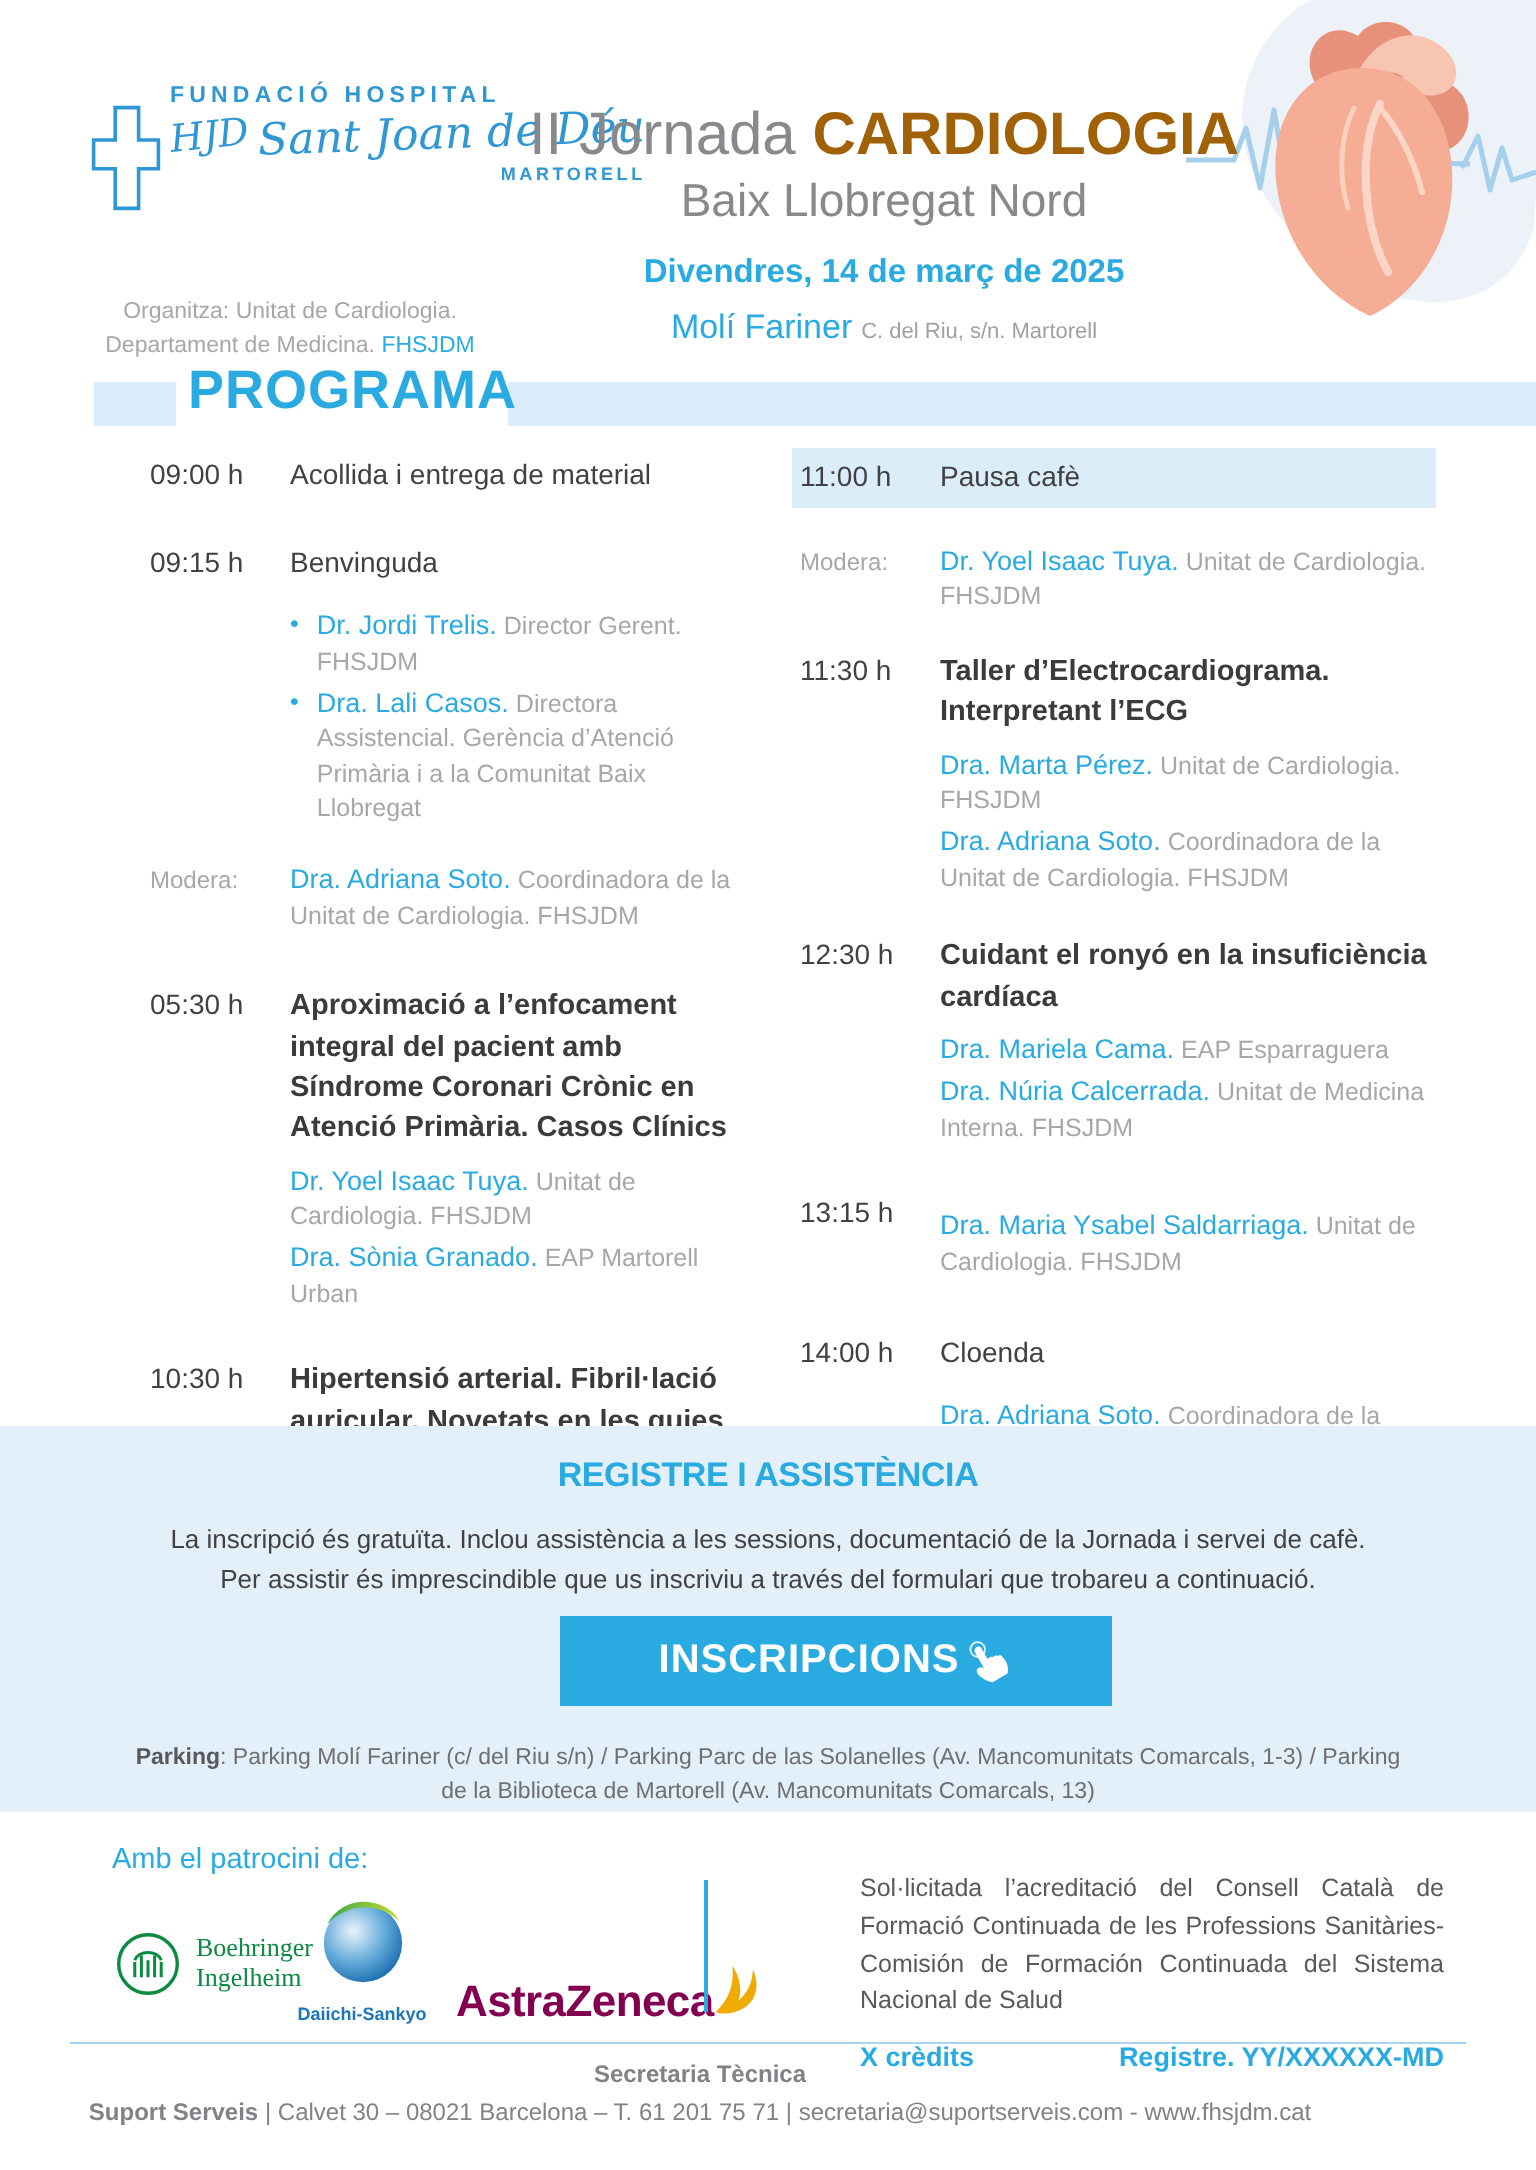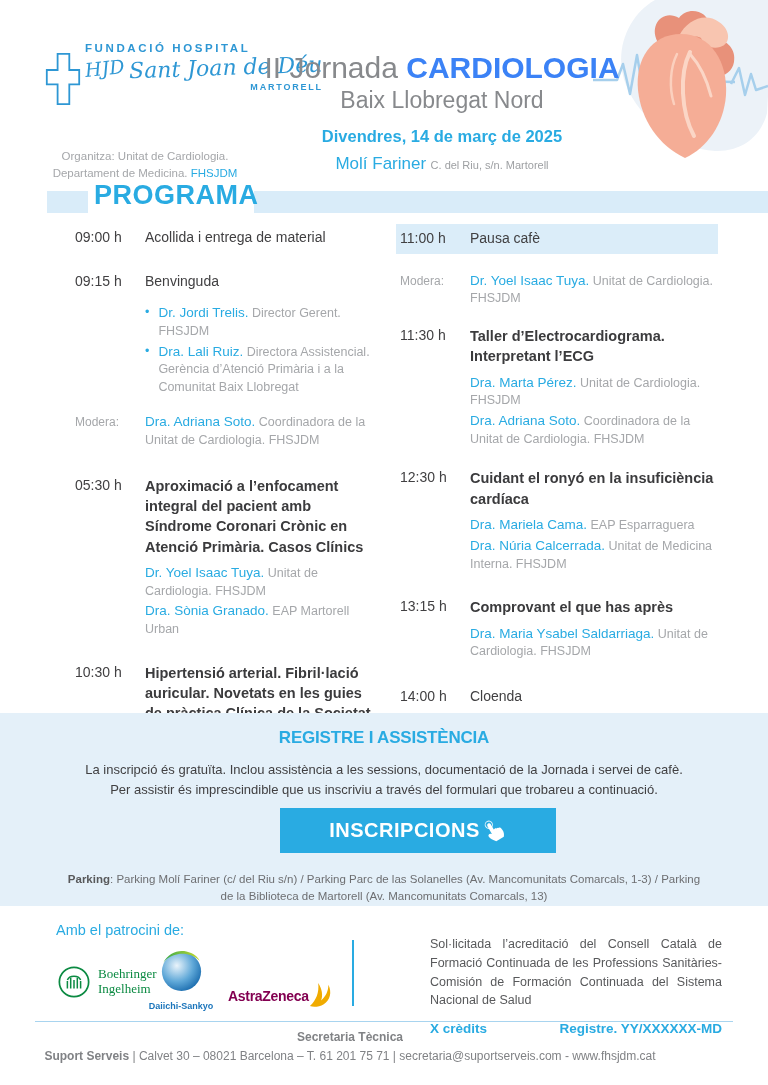--- a/index.html
+++ b/index.html
@@ -15,21 +15,21 @@
   .logo-right { margin-left:4px; }
   .logo-top { font-size:11.5px; font-weight:bold; letter-spacing:2.6px; color:#2E97D4; white-space:nowrap; }
   .logo-script-line { display:flex; align-items:baseline; margin-top:1px; }
   .logo-monogram { font-family:"DejaVu Serif", serif; font-style:italic; font-size:19px; color:#2E97D4; margin-right:5px; transform:rotate(-6deg); }
   .logo-script { font-family:"DejaVu Serif", serif; font-style:italic; font-size:22px; color:#2E97D4; white-space:nowrap; transform:rotate(-2deg); }
   .logo-city { font-size:9px; font-weight:bold; letter-spacing:1.8px; color:#2E97D4; text-align:right; margin-top:2px; }
   .organizer { position:absolute; left:40px; top:136px; width:210px; text-align:center; font-size:11.5px; color:#A5A7AA; line-height:1.45;margin-top:12px; }
   .organizer .org-blue { color:#29ABE2; }
   .title-block { position:absolute; left:246px; top:52px; width:392px; text-align:center; }
   .main-title { font-size:30px; line-height:1.05; color:#87898C; white-space:nowrap; }
-  .main-title .hl { color:#3b82f6; font-weight:bold; }
+  .main-title .hl { color:#a16207; font-weight:bold; }
   .subtitle { font-size:23px; color:#87898C; margin-top:3px; }
   .date-line { font-size:16.5px; font-weight:bold; color:#29ABE2; margin-top:13px; }
   .venue-line { margin-top:8px; }
   .venue-name { font-size:17px; color:#29ABE2; }
   .venue-addr { font-size:11px; color:#9EA0A3; }
   
   .prog-bar { position:absolute; top:191px; height:22px; background:#D9ECF9; }
   .prog-bar.left { left:47px; width:41px; }
   .prog-bar.right { left:254px; right:0; }
   .prog-title { position:absolute; left:94px; top:180px; font-size:27px; font-weight:bold; color:#29ABE2; letter-spacing:0.5px; }
@@ -65,21 +65,21 @@
   }
   .parking { position:absolute; left:64px; top:158px; width:640px; text-align:center; font-size:11.5px; color:#6D6E71; line-height:1.5; }
   .parking b { color:#58595B; }
   
   .sponsor-heading { position:absolute; left:56px; top:922px; font-size:14.5px; color:#29ABE2; }
   .sponsor-bi { position:absolute; left:57px; top:965px; display:flex; align-items:center; }
   .bi-text { margin-left:7px; font-family:"Liberation Serif", serif; font-size:13px; color:#0B8A42; line-height:1.15; }
   .sponsor-ds { position:absolute; left:148px; top:947px; width:66px; text-align:center; }
   .ds-text { font-size:9px; font-weight:bold; color:#1B75BB; margin-top:3px; }
   .sponsor-az { position:absolute; left:228px; top:980px; display:flex; align-items:flex-start; }
-  .az-text { font-size:14px; font-weight:bold; color:#830051; margin-top:8px; letter-spacing:-0.3px; }
+  .az-text { font-size:22px; font-weight:bold; color:#830051; margin-top:8px; letter-spacing:-0.3px; }
   .v-divider { position:absolute; left:352px; top:940px; width:2px; height:66px; background:#29ABE2; }
   .accreditation { position:absolute; left:430px; top:935px; width:292px; }
   .accr-text { font-size:12.5px; color:#58595B; line-height:1.5; text-align:justify; }
   .accr-row { display:flex; justify-content:space-between; margin-top:11px; }
   .accr-credits, .accr-registry { font-size:13.5px; font-weight:bold; color:#29ABE2; }
   
   .footer-line { position:absolute; left:35px; right:35px; top:1021px; height:1px; background:#A8D4EF; }
   .footer { position:absolute; left:0; top:1030px; width:700px; text-align:center; color:#808285; }
   .footer-title { font-size:12px; font-weight:bold; }
   .footer-contact { font-size:12px; margin-top:5px; }
@@ -153,21 +153,21 @@
       <div class="time">09:15 h</div>
       <div class="content">
         <div class="s-title">Benvinguda</div>
         <div class="speakers gap-big">
           <div class="speaker bulleted">
             <span class="bullet">•</span>
             <span class="sp-text"><span class="sp-name">Dr. Jordi Trelis.</span> <span class="sp-aff">Director Gerent. FHSJDM</span></span>
           </div>
           <div class="speaker bulleted">
             <span class="bullet">•</span>
-            <span class="sp-text"><span class="sp-name">Dra. Lali Ruiz.</span> <span class="sp-aff">Directora Assistencial. Gerència d’Atenció Primària i a la Comunitat Baix Llobregat</span></span>
+            <span class="sp-text"><span class="sp-name">Dra. Lali Casos.</span> <span class="sp-aff">Directora Assistencial. Gerència d’Atenció Primària i a la Comunitat Baix Llobregat</span></span>
           </div>
         </div>
       </div>
     </div>
 
     <div class="row mt15">
       <div class="mod-label">Modera:</div>
       <div class="content">
           <div class="speaker"><span class="sp-name">Dra. Adriana Soto.</span> <span class="sp-aff">Coordinadora de la Unitat de Cardiologia. FHSJDM</span></div>
         </div>
@@ -228,21 +228,20 @@
         <div class="speakers">
           <div class="speaker"><span class="sp-name">Dra. Mariela Cama.</span> <span class="sp-aff">EAP Esparraguera</span></div>
           <div class="speaker"><span class="sp-name">Dra. Núria Calcerrada.</span> <span class="sp-aff">Unitat de Medicina Interna. FHSJDM</span></div>
         </div>
       </div>
     </div>
 
     <div class="row mt22">
       <div class="time">13:15 h</div>
       <div class="content">
-        <div class="s-title bold">Comprovant el que has après</div>
         <div class="speakers">
           <div class="speaker"><span class="sp-name">Dra. Maria Ysabel Saldarriaga.</span> <span class="sp-aff">Unitat de Cardiologia. FHSJDM</span></div>
         </div>
       </div>
     </div>
 
     <div class="row mt20">
       <div class="time">14:00 h</div>
       <div class="content">
         <div class="s-title">Cloenda</div>

